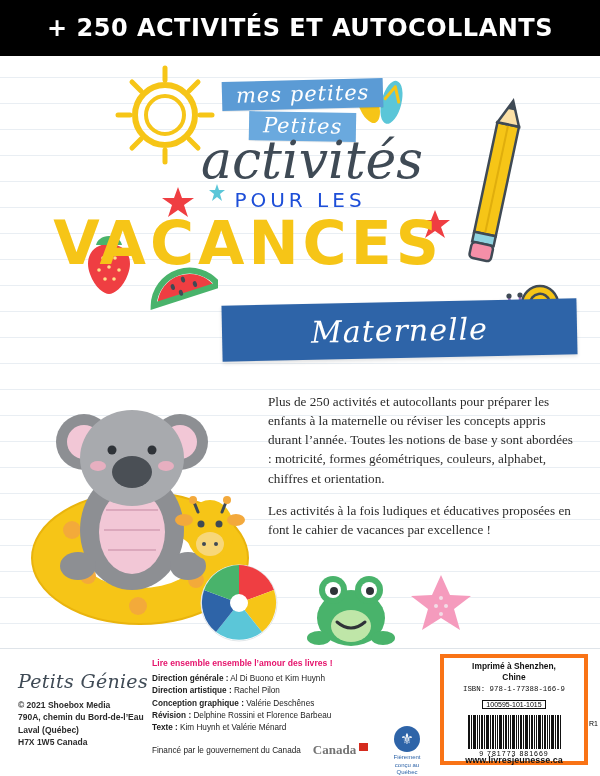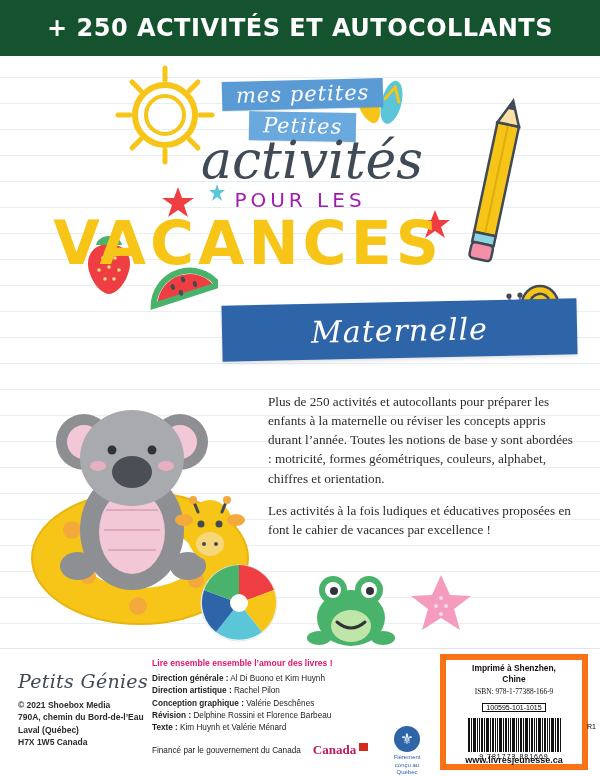--- a/index.html
+++ b/index.html
@@ -19,21 +19,21 @@
       repeating-linear-gradient(
         to bottom,
         #ffffff 0px, #ffffff 25px,
         #e9eef3 25px, #e9eef3 26px
       );
   }
 
   
   .top-banner {
     position:absolute; left:0; top:0; width:600px; height:56px;
-    background:#14532d;
+    background:#000000;
     display:flex; align-items:center; justify-content:center;
   }
   .top-banner-text {
     color:#ffffff;
     font-family:"DejaVu Sans", sans-serif;
     font-weight:bold;
     font-size:24px;
     letter-spacing:0.5px;
     text-transform:uppercase;
     white-space:nowrap;
@@ -65,21 +65,21 @@
     font-style:italic;
     font-size:52px;
     color:#3f4a55;
     line-height:1;
   }
   .pour-les {
     position:absolute; left:0; top:132px; width:600px; text-align:center;
     font-family:"DejaVu Sans", sans-serif;
     font-size:20px;
     letter-spacing:4px;
-    color:#a21caf;
+    color:#1d4ed8;
   }
   .vacances {
     position:absolute; left:0; top:156px; width:496px; text-align:center;
     font-family:"DejaVu Sans", sans-serif;
     font-weight:bold;
     font-size:60px;
     letter-spacing:4px;
     color:#f6c517;
     line-height:1.05;
     -webkit-text-stroke:0px;
@@ -151,21 +151,21 @@
 
   .gov-line {
     position:absolute; left:152px; top:94px;
     display:flex; align-items:center; gap:12px;
   }
   .gov-text { font-family:"Liberation Sans", sans-serif; font-size:8.2px; color:#1d1d1d; }
   .canada-word {
     font-family:"Liberation Serif", serif;
     font-weight:bold;
     font-size:13px;
-    color:#be185d;
+    color:#737373;
     position:relative;
     padding-right:12px;
   }
   .canada-flag {
     position:absolute; right:0; top:1px; width:9px; height:8px; background:#d52b1e;
   }
 
   .quebec-badge { position:absolute; left:378px; top:78px; width:58px; text-align:center; }
   .qb-circle {
     width:26px; height:26px; border-radius:50%;
@@ -173,26 +173,26 @@
     position:relative;
   }
   .qb-fleur {
     position:absolute; left:50%; top:50%; transform:translate(-50%,-55%);
     color:#fff; font-size:15px; line-height:1;
   }
   .qb-text { font-family:"Liberation Sans", sans-serif; font-size:6px; line-height:1.25; color:#2e64a8; }
 
   .printbox {
     position:absolute; left:440px; top:6px; width:148px;
-    border:6px solid #f97316;
+    border:4px solid #f97316;
     padding:3px 4px 4px 4px;
     text-align:center;
   }
   .print-loc { font-family:"Liberation Sans", sans-serif; font-weight:bold; font-size:8.4px; line-height:1.25; color:#111; }
-  .isbn-text { font-family:Liberation Serif, serif; font-size:7.4px; margin-top:3px; color:#111; }
+  .isbn-text { font-family:Liberation Mono, monospace; font-size:7.4px; margin-top:3px; color:#111; }
   .price-box {
     display:inline-block; border:1px solid #111; font-family:"Liberation Sans", sans-serif;
     font-size:7px; padding:0px 3px; margin-top:2px;
   }
   .barcode { margin-top:2px; height:36px; display:flex; align-items:flex-end; justify-content:center; gap:1px; }
   .barcode i { display:block; background:#111; width:1px; height:34px; }
   .barcode-digits { font-family:"Liberation Sans", sans-serif; font-size:7px; letter-spacing:1px; margin-top:1px; }
   .r1 { position:absolute; right:-14px; bottom:34px; font-family:"Liberation Sans", sans-serif; font-size:7px; }
   .site { position:absolute; left:440px; top:107px; width:148px; text-align:center;
           font-family:"Liberation Sans", sans-serif; font-weight:bold; font-size:9px; color:#111; }

